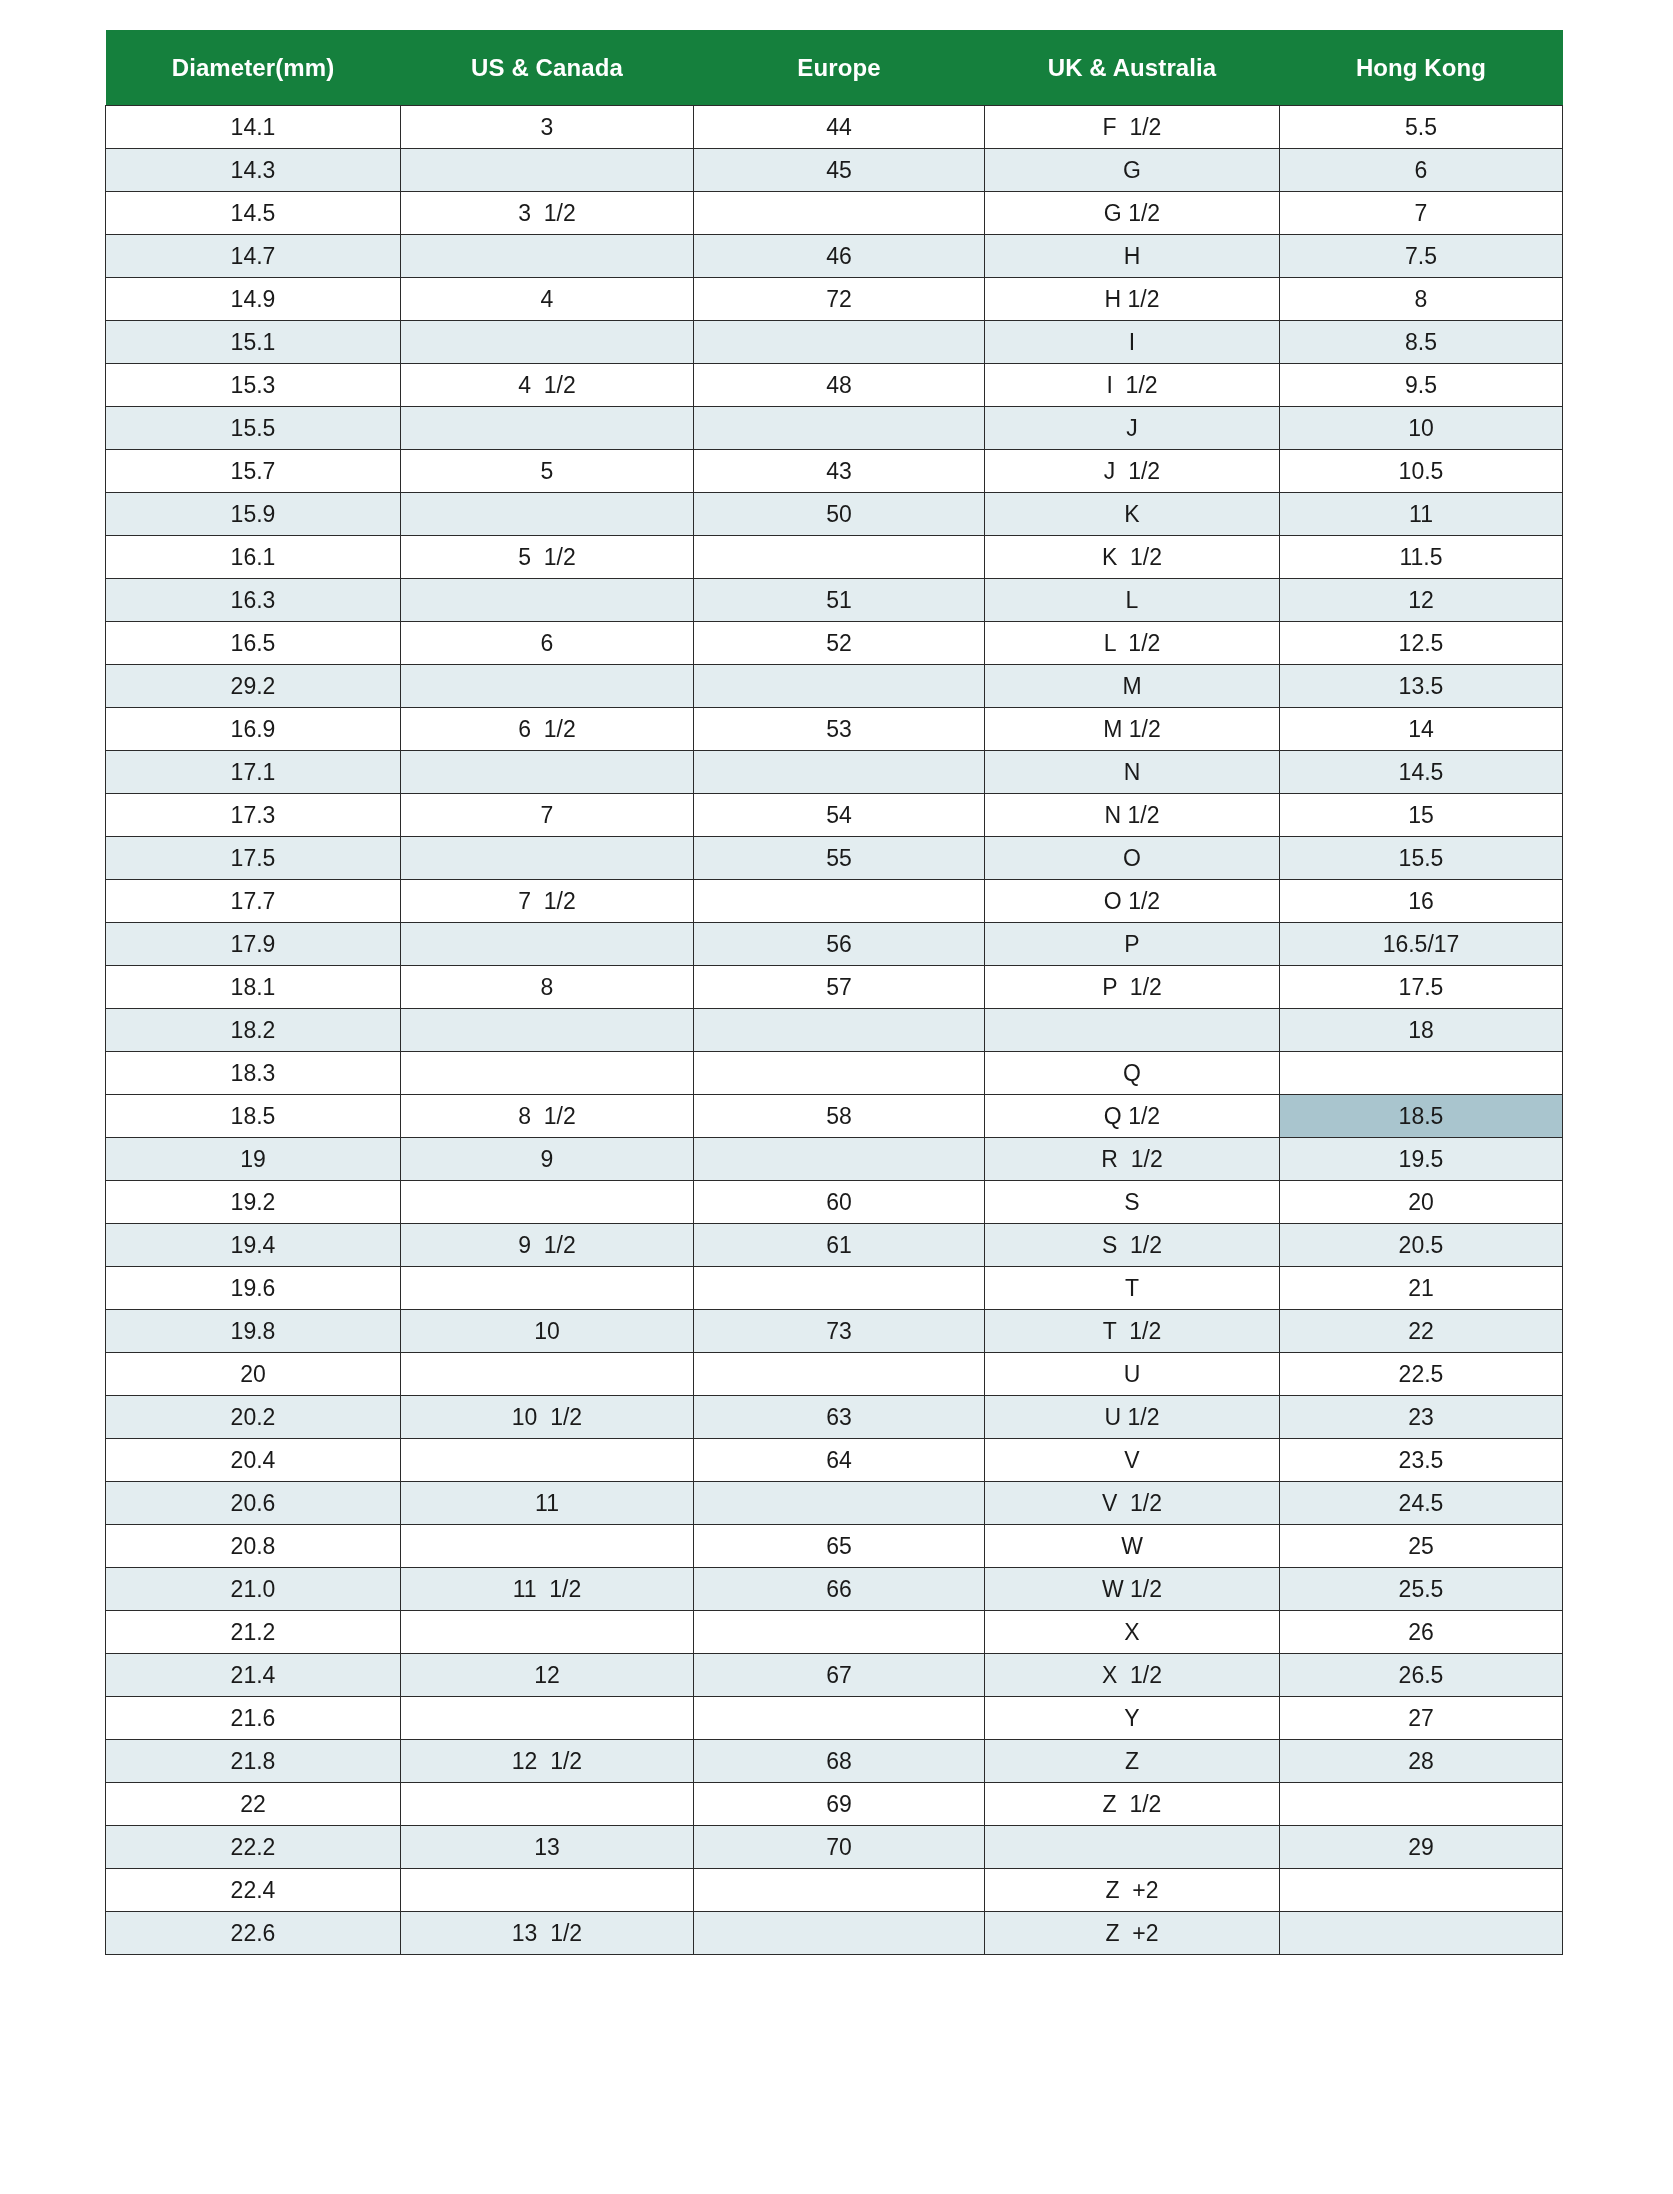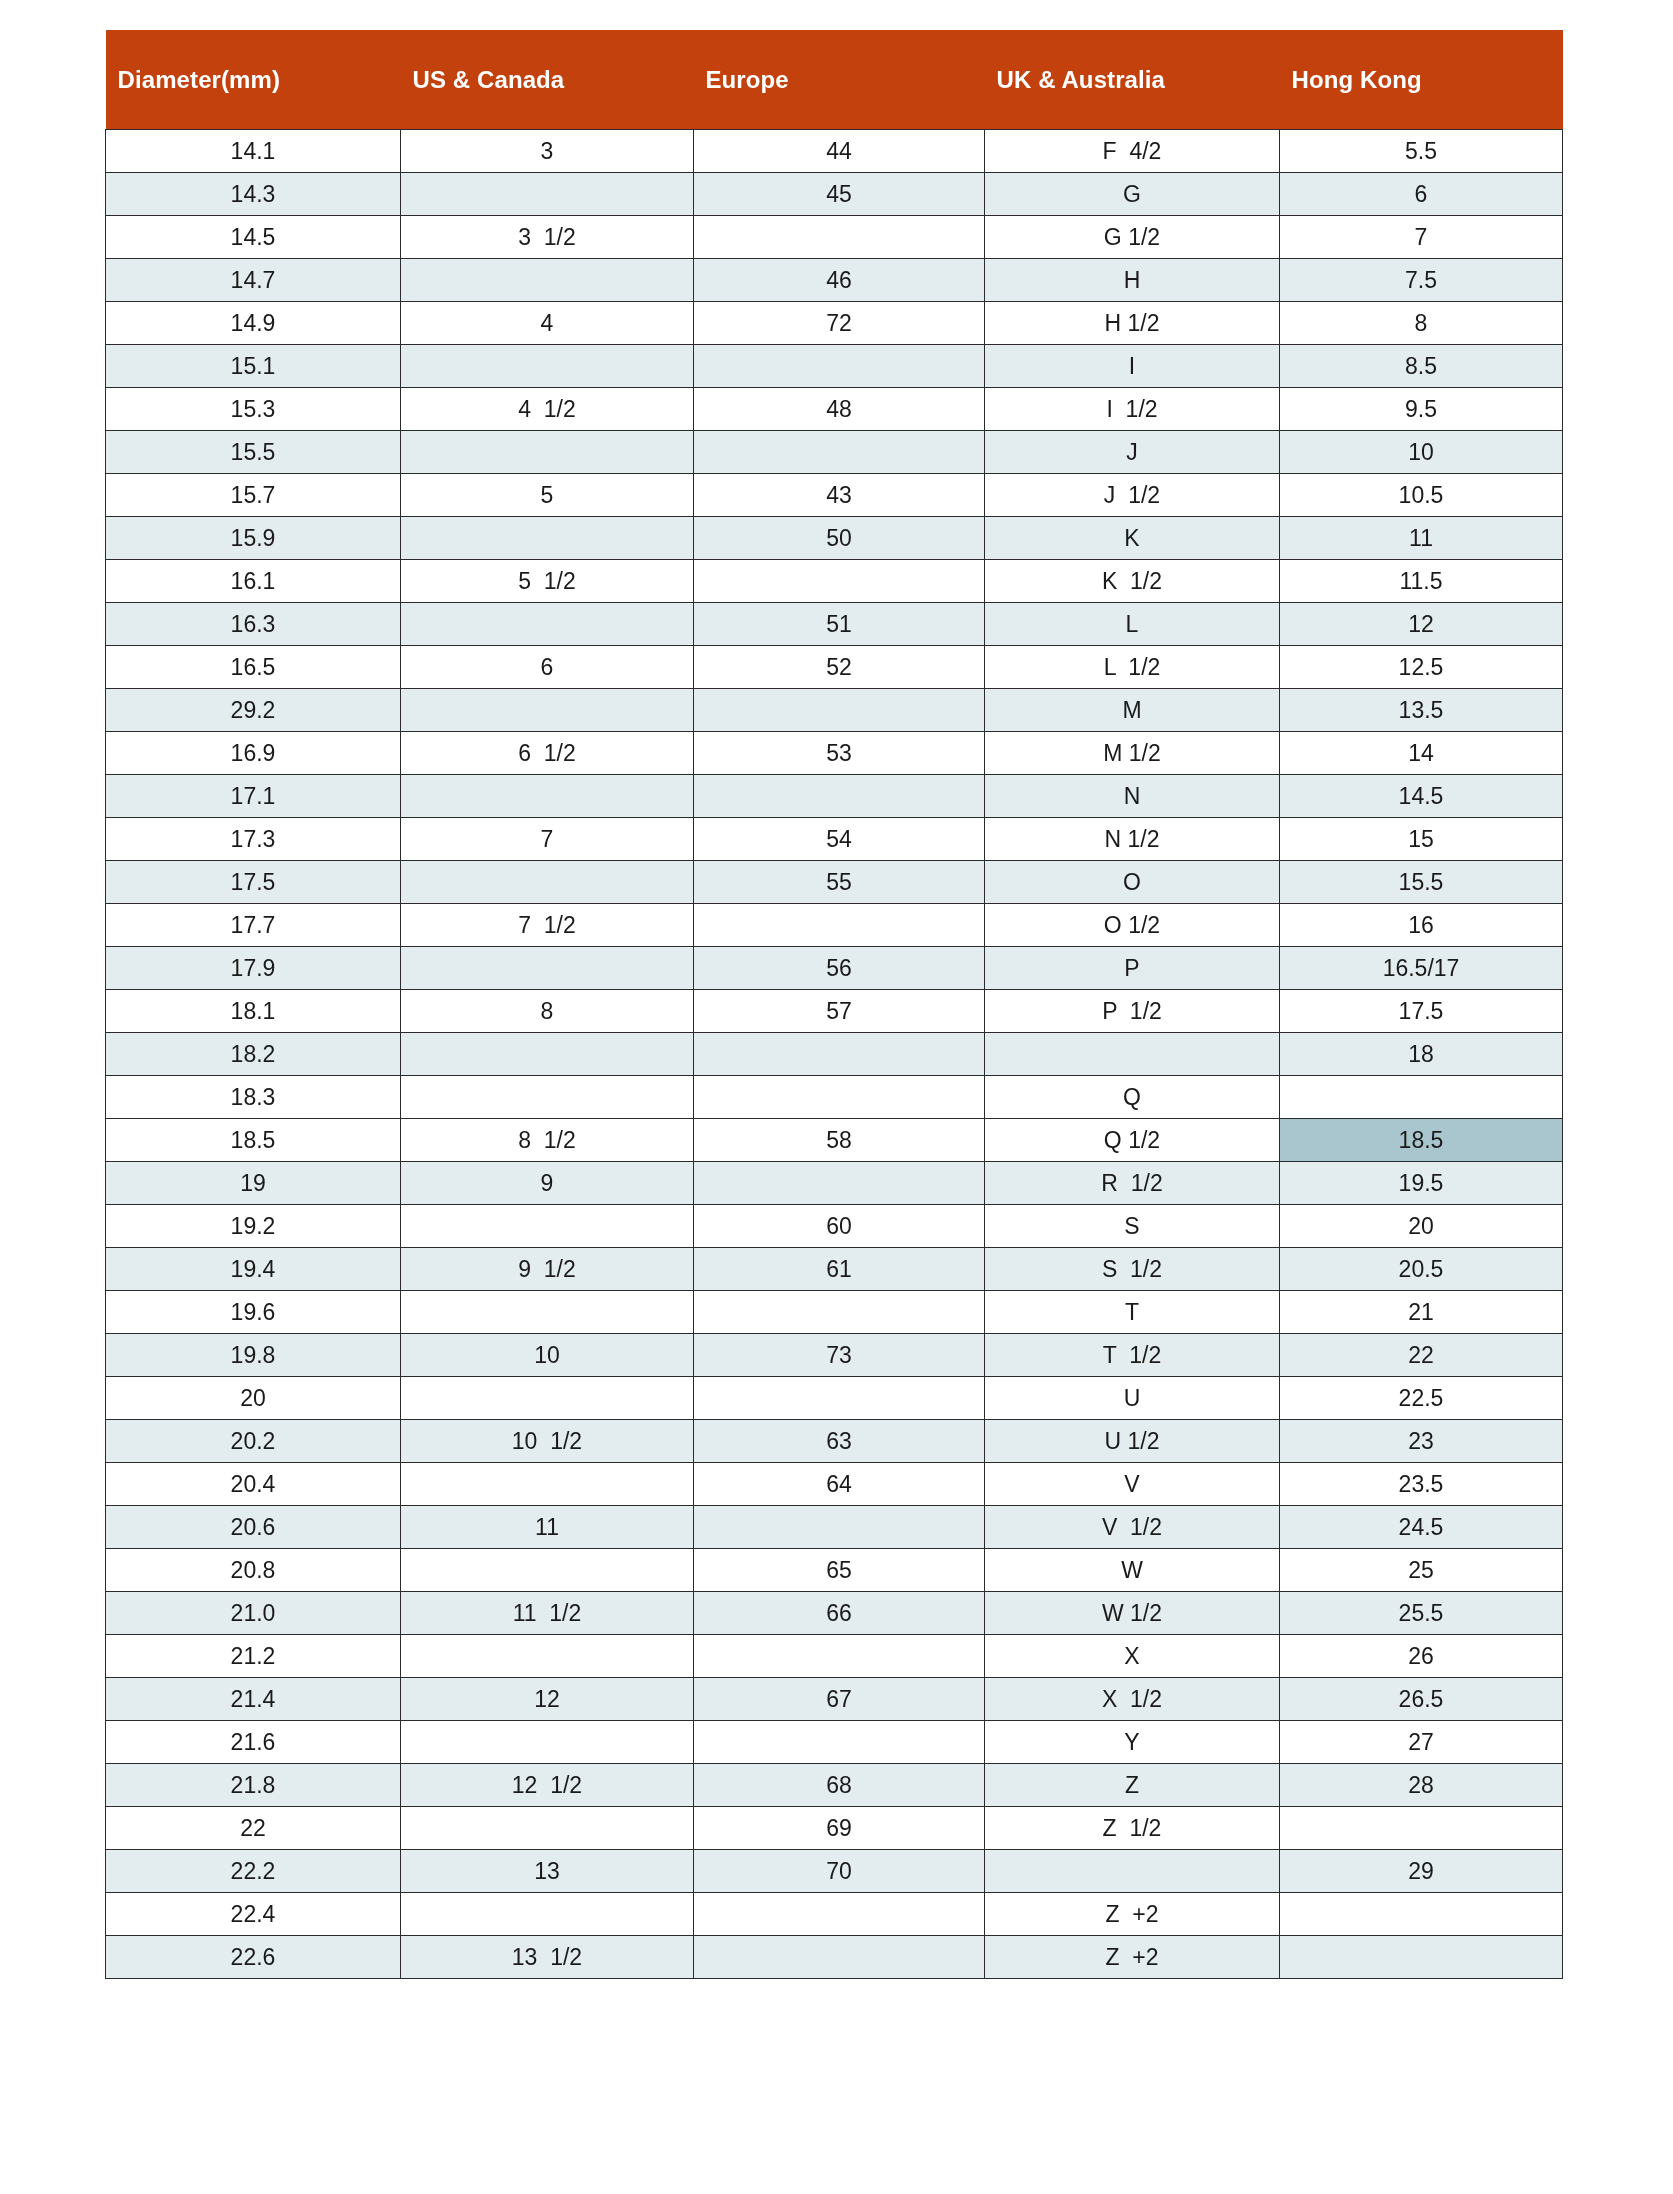--- a/index.html
+++ b/index.html
@@ -32,30 +32,30 @@
     table-layout: fixed;
     width: 1456px;
   }
   table.size-table col.c0 { width: 295px; }
   table.size-table col.c1 { width: 293px; }
   table.size-table col.c2 { width: 291px; }
   table.size-table col.c3 { width: 295px; }
   table.size-table col.c4 { width: 283px; }
 
   thead th {
-    background: #c2410c;
+    background: #15803d;
     color: #ffffff;
     font-size: 24px;
     font-weight: bold;
     letter-spacing: 0.1px;
     height: 75px;
-    text-align: left;
+    text-align: center;
     vertical-align: middle;
     border: none;
-    padding: 12px;
+    padding: 0;
   }
   tbody td {
     height: 43px;
     text-align: center;
     vertical-align: middle;
     font-size: 23px;
     color: #1a1a1a;
     border-left: 1.3px solid #2b2b2b;
     border-right: 1.3px solid #2b2b2b;
     border-top: 1.3px solid #2b2b2b;
@@ -89,21 +89,21 @@
           <th>Europe</th>
           <th>UK &amp; Australia</th>
           <th>Hong Kong</th>
         </tr>
       </thead>
       <tbody id="table-body">
           <tr>
             <td>14.1</td>
             <td>3</td>
             <td>44</td>
-            <td>F  4/2</td>
+            <td>F  1/2</td>
             <td class="">5.5</td>
           </tr>
           <tr class="shaded">
             <td>14.3</td>
             <td></td>
             <td>45</td>
             <td>G</td>
             <td class="hk-dark">6</td>
           </tr>
           <tr>

